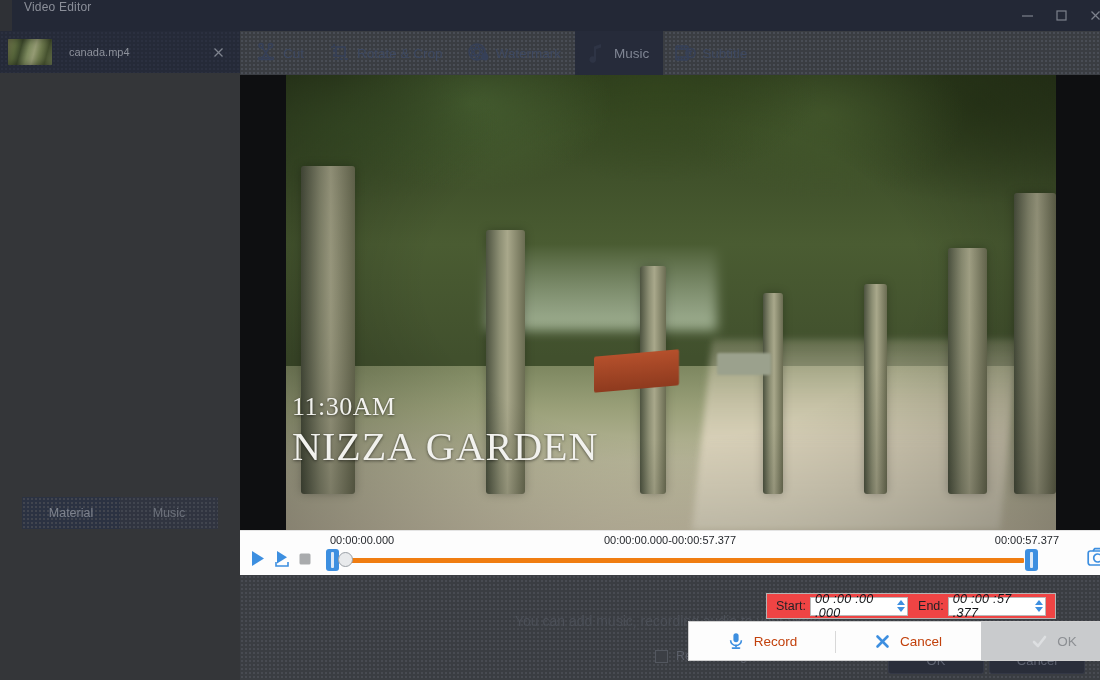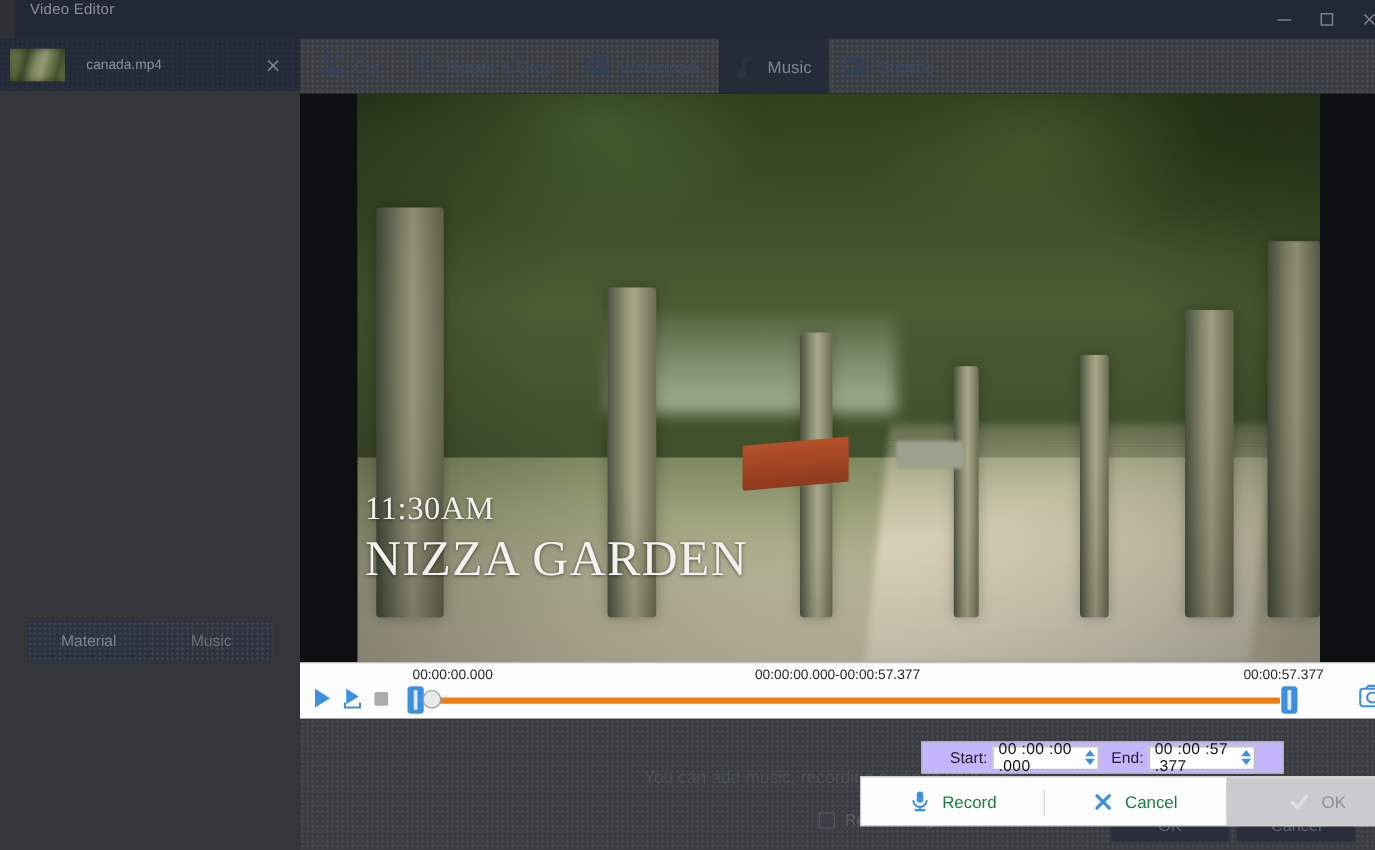--- a/index.html
+++ b/index.html
@@ -323,36 +323,37 @@
     border: 1px solid #343846;
     border-radius: 3px;
     display: flex; align-items: center; justify-content: center;
     font-size: 13px; color: #5d6270;
   }
   .btn-ok-dark { left: 648px; }
   .btn-cancel-dark { left: 749px; }
 
   
   .trim-dialog {
-    position: absolute; left: 497px; top: 562px;
+    position: absolute; left: 526px; top: 562px;
     width: 290px; height: 26px;
-    background: #c4b5fd;
+    background: #ef4444;
     border: 1px solid #b4b4b4;
     display: flex; align-items: center;
-    padding: 0 22px;
+    padding: 0 9px;
     font-size: 12.5px; color: #1f2125;
     z-index: 30;
   }
   .trim-lbl { margin-right: 4px; }
   .spin {
     display: flex; align-items: center;
     border: 1px solid #b9b9b9;
     background: #fff;
     height: 19px;
     padding: 0 2px 0 4px;
+    font-style: italic;
   }
   .spin-val { font-size: 12.5px; color: #101215; letter-spacing: .3px; }
   .spin-arrows {
     display: flex; flex-direction: column; justify-content: center;
     margin-left: 5px; gap: 2px;
   }
   .sp-up, .sp-dn {
     width: 0; height: 0;
     border-left: 4px solid transparent;
     border-right: 4px solid transparent;
@@ -365,21 +366,21 @@
     width: 440px; height: 40px;
     background: #fdfdfd;
     border: 1px solid #cfcfcf;
     display: flex; align-items: stretch;
     z-index: 25;
   }
   .ab-item {
     flex: 1 1 0;
     display: flex; align-items: center; justify-content: center;
     gap: 9px;
-    font-size: 13.5px; color: #15803d;
+    font-size: 13.5px; color: #c2410c;
     position: relative;
   }
   .ab-item + .ab-item::before {
     content: "";
     position: absolute; left: 0; top: 9px;
     width: 1px; height: 22px;
     background: #d8d8d8;
   }
   .ab-item.disabled {
     background: #c9cbcd;

